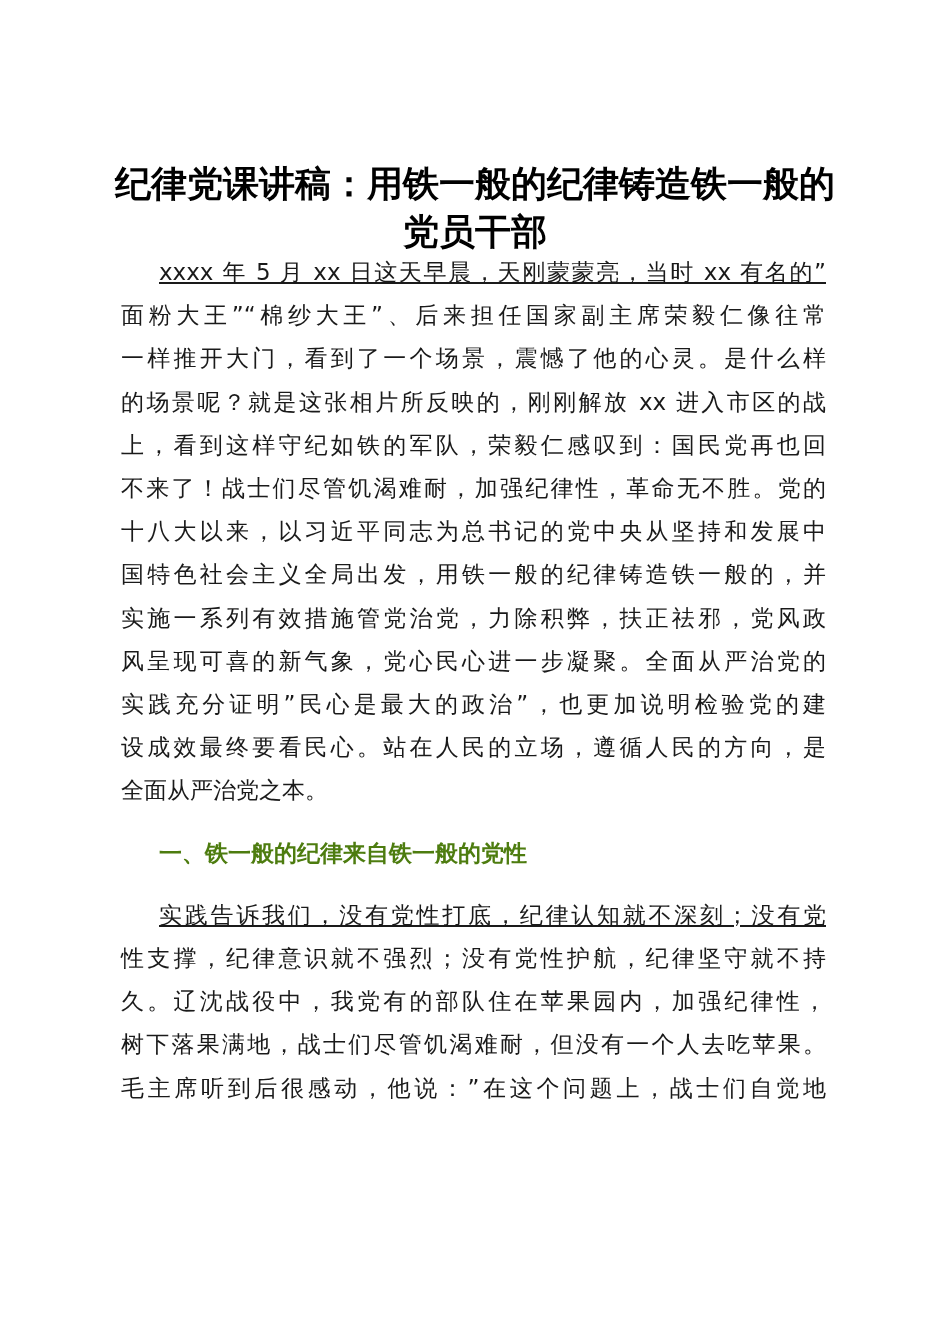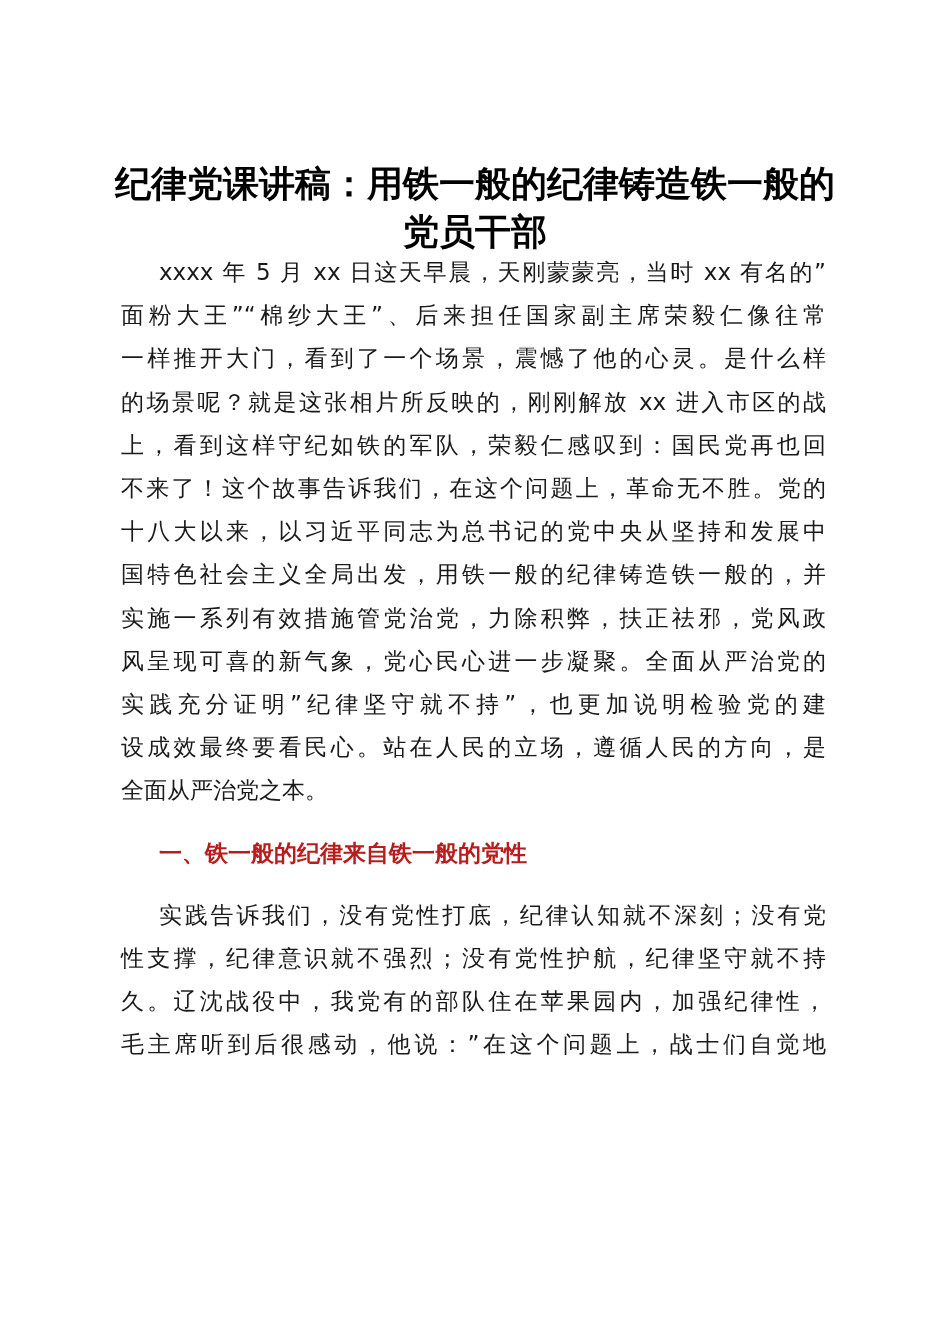--- a/index.html
+++ b/index.html
@@ -52,66 +52,68 @@
     .line {
       display: block;
       white-space: nowrap;
       text-align: justify;
       text-align-last: justify;
       letter-spacing: 0px;
       height: 43.2px;
     }
     .line.indent {
       padding-left: 38px;
+      text-decoration: underline;
     }
     .line.last {
       text-align-last: left;
     }
     .heading {
       display: block;
       white-space: nowrap;
       padding-left: 38px;
       height: 43.2px;
       font-family: Liberation Sans, sans-serif;
       font-weight: bold;
       font-size: 23px;
-      color: #b91c1c;
+      color: #4d7c0f;
     }
   </style>
 </head>
 <body>
 
 <div class="page">
 
   <h1 class="title">
     <span class="title-line">纪律党课讲稿：用铁一般的纪律铸造铁一般的</span>
     <span class="title-line">党员干部</span>
   </h1>
 
   <div class="body">
 
     <div>
       <span class="line indent">xxxx 年 5 月 xx 日这天早晨，天刚蒙蒙亮，当时 xx 有名的”</span>
       <span class="line">面粉大王”“棉纱大王”、后来担任国家副主席荣毅仁像往常</span>
       <span class="line">一样推开大门，看到了一个场景，震憾了他的心灵。是什么样</span>
       <span class="line">的场景呢？就是这张相片所反映的，刚刚解放 xx 进入市区的战</span>
       <span class="line">上，看到这样守纪如铁的军队，荣毅仁感叹到：国民党再也回</span>
-      <span class="line">不来了！这个故事告诉我们，在这个问题上，革命无不胜。党的</span>
+      <span class="line">不来了！战士们尽管饥渴难耐，加强纪律性，革命无不胜。党的</span>
       <span class="line">十八大以来，以习近平同志为总书记的党中央从坚持和发展中</span>
       <span class="line">国特色社会主义全局出发，用铁一般的纪律铸造铁一般的，并</span>
       <span class="line">实施一系列有效措施管党治党，力除积弊，扶正祛邪，党风政</span>
       <span class="line">风呈现可喜的新气象，党心民心进一步凝聚。全面从严治党的</span>
-      <span class="line">实践充分证明”纪律坚守就不持”，也更加说明检验党的建</span>
+      <span class="line">实践充分证明”民心是最大的政治”，也更加说明检验党的建</span>
       <span class="line">设成效最终要看民心。站在人民的立场，遵循人民的方向，是</span>
       <span class="line last">全面从严治党之本。</span>
     </div>
 
     <h2 class="heading">一、铁一般的纪律来自铁一般的党性</h2>
 
     <div>
       <span class="line indent">实践告诉我们，没有党性打底，纪律认知就不深刻；没有党</span>
       <span class="line">性支撑，纪律意识就不强烈；没有党性护航，纪律坚守就不持</span>
       <span class="line">久。辽沈战役中，我党有的部队住在苹果园内，加强纪律性，</span>
+      <span class="line">树下落果满地，战士们尽管饥渴难耐，但没有一个人去吃苹果。</span>
       <span class="line">毛主席听到后很感动，他说：”在这个问题上，战士们自觉地</span>
     </div>
 
   </div>
 </div>
 
 </body></html>

